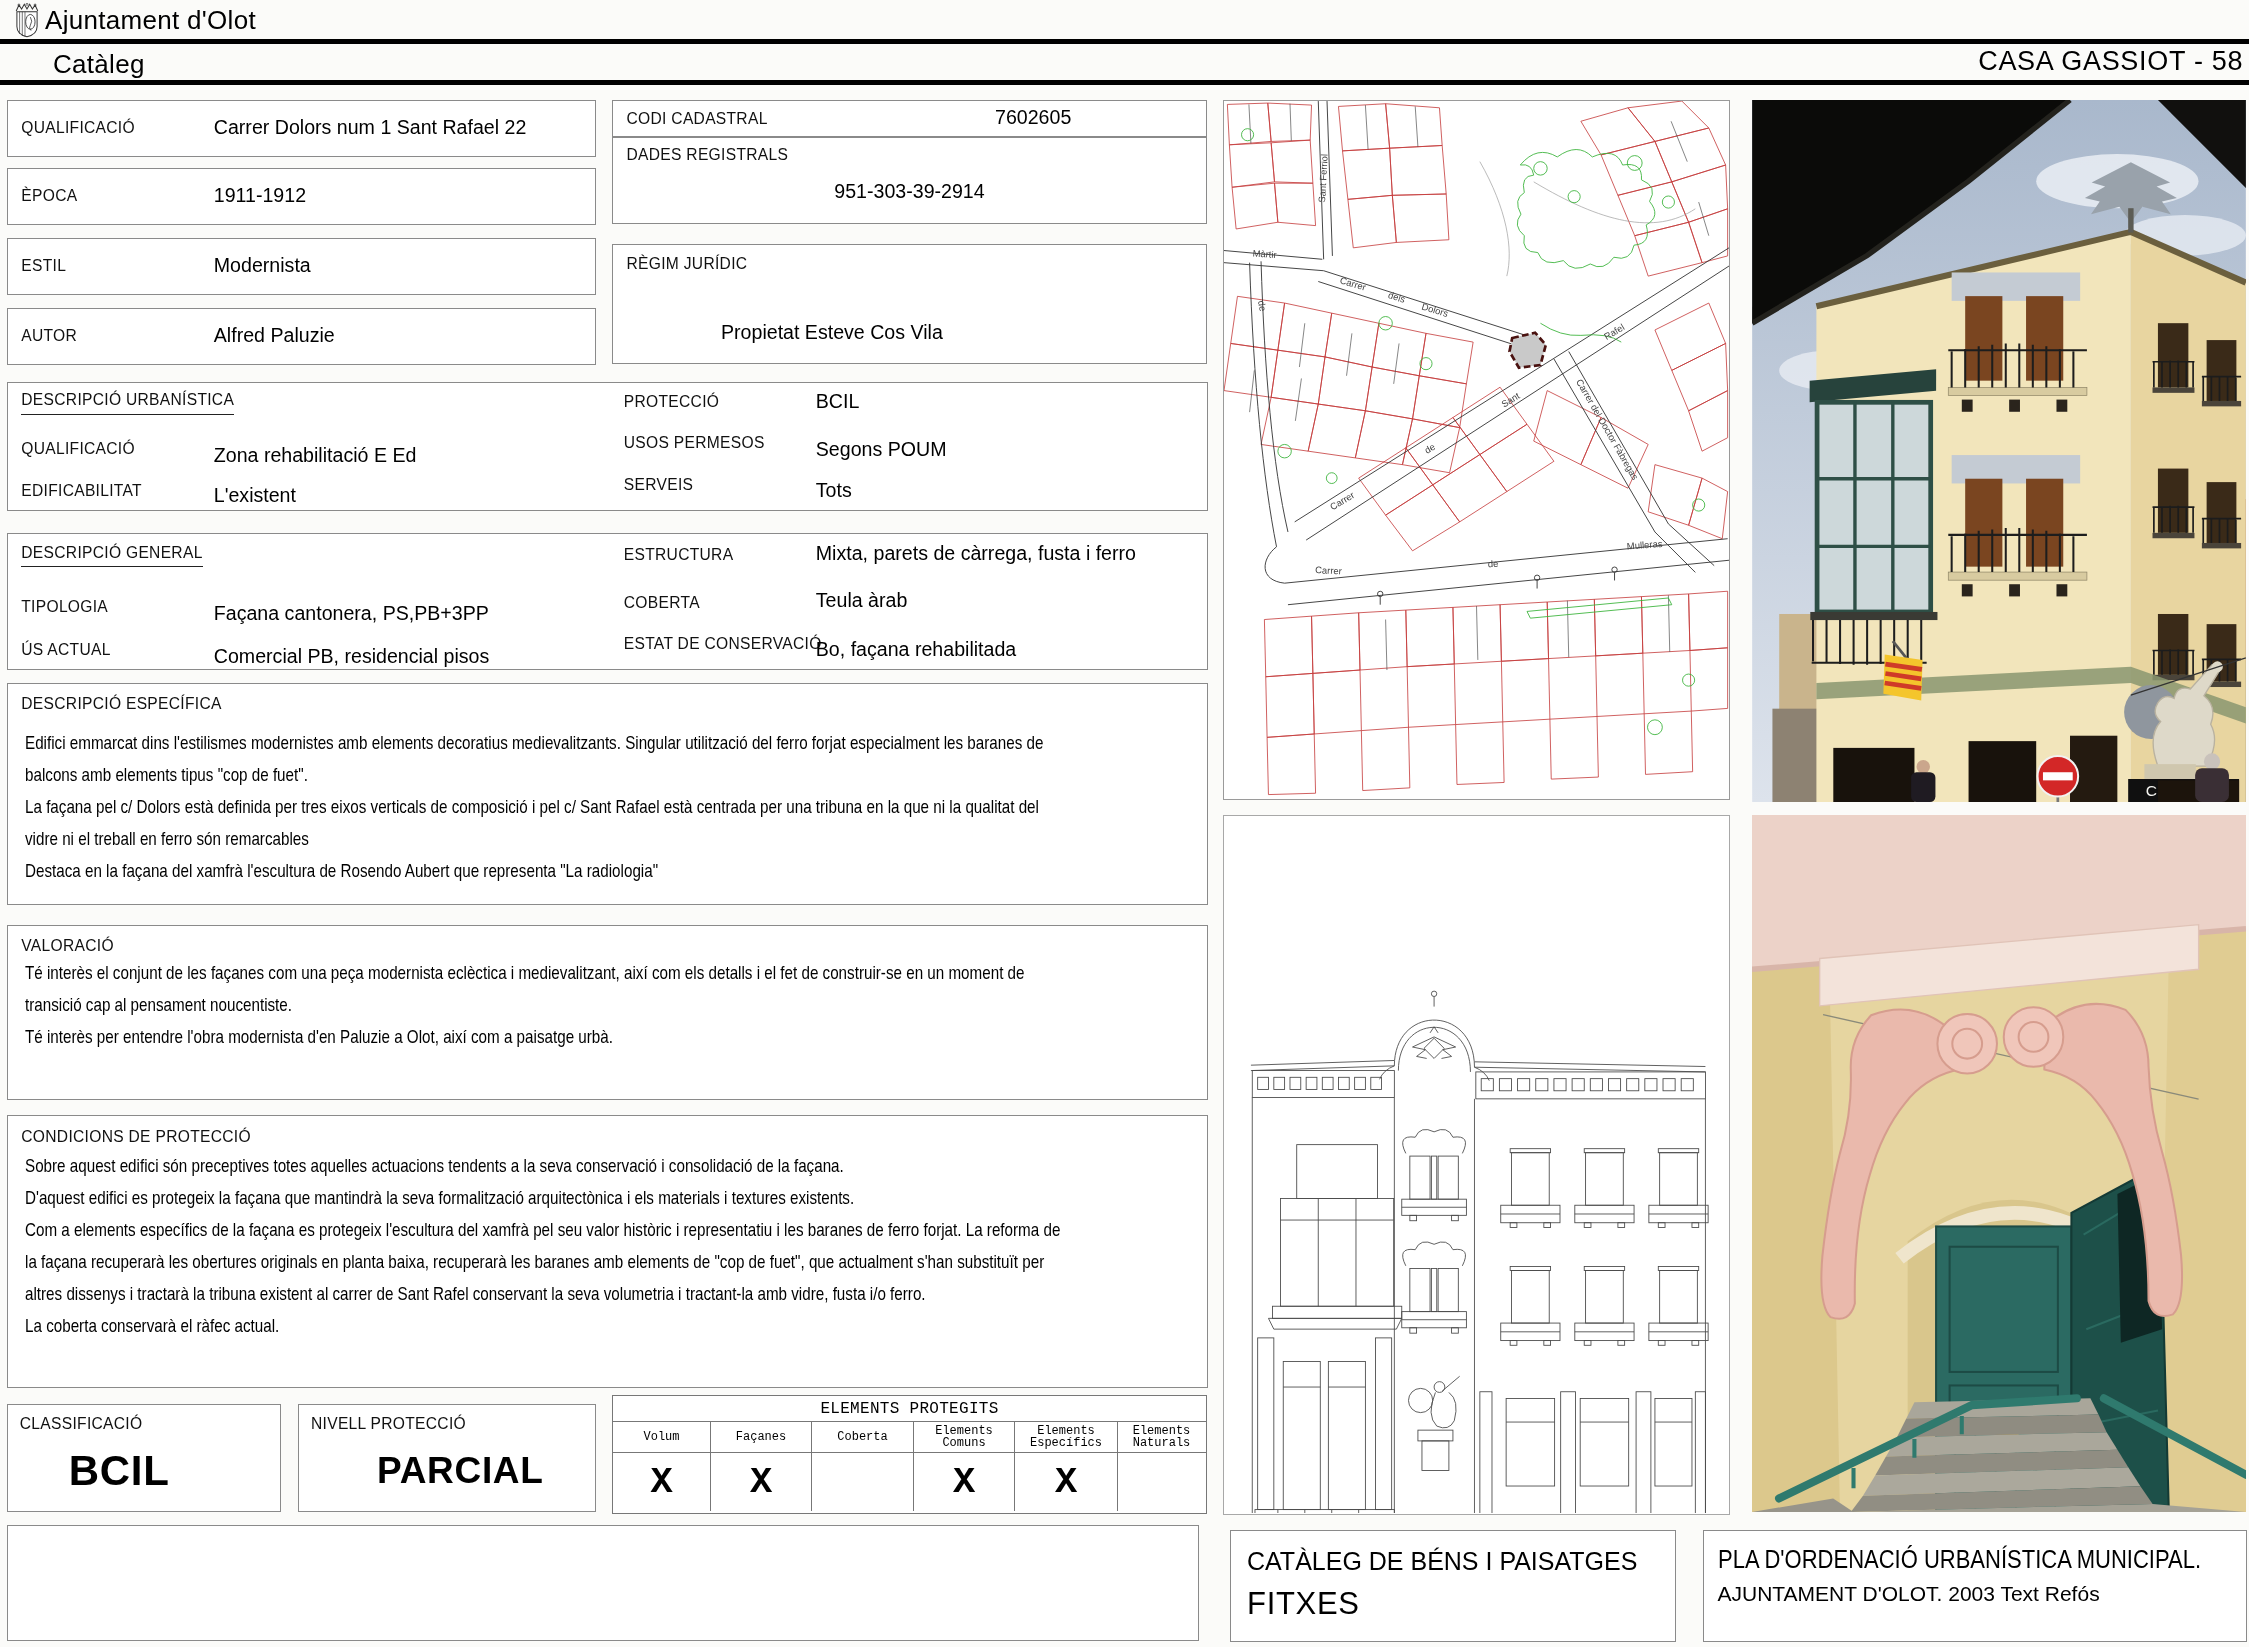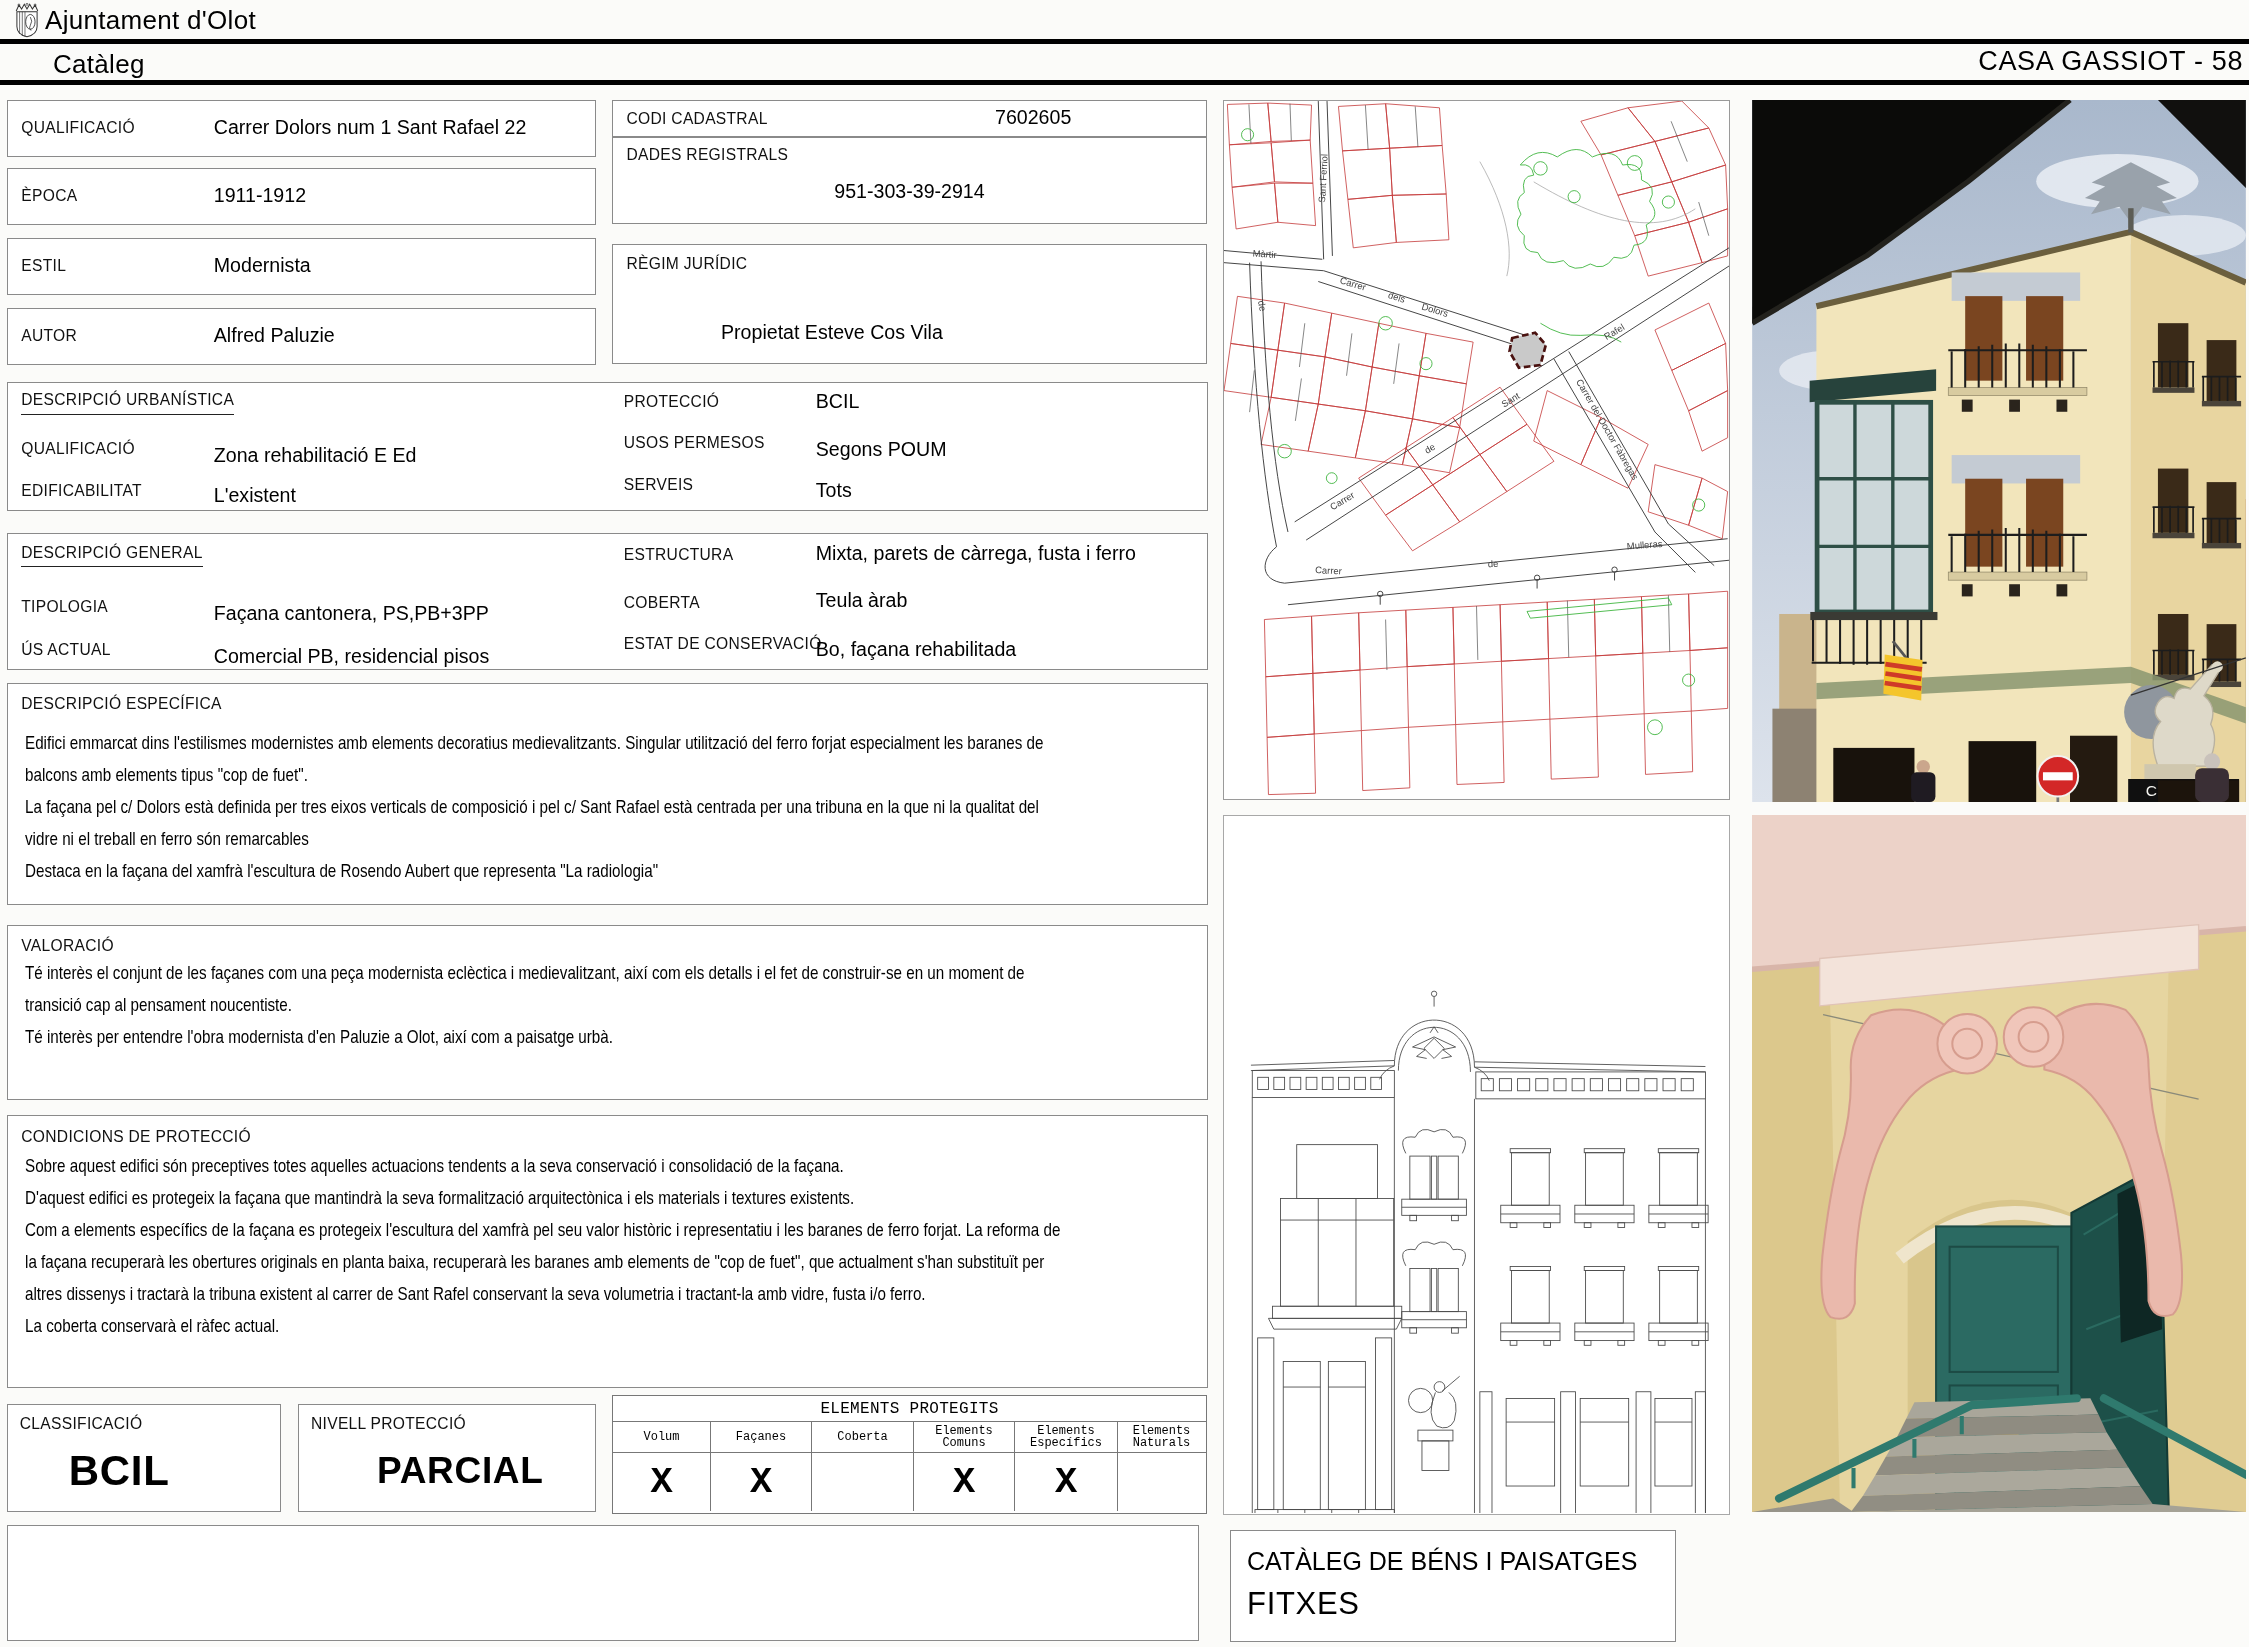--- a/index.html
+++ b/index.html
@@ -175,20 +175,24 @@
       <div class="ep-val w5">X</div>
       <div class="ep-val w6"></div>
     </div>
   </div>
 
   <div class="box" style="left:6.8px;top:1525px;width:1192px;height:116px;"></div>
   <div class="box" style="left:1230px;top:1530px;width:446px;height:112px;">
     <div class="foot-title" style="left:16px;top:16px;">CATÀLEG DE BÉNS I PAISATGES</div>
     <div class="foot-big" style="left:16px;top:55px;">FITXES</div>
   </div>
+  <div class="box" style="left:1703px;top:1530px;width:544px;height:112px;">
+    <div class="foot-title squeeze" style="left:13.5px;top:13.5px;">PLA D'ORDENACIÓ URBANÍSTICA MUNICIPAL.</div>
+    <div class="foot-sub" style="left:13.5px;top:51px;">AJUNTAMENT D'OLOT. 2003 Text Refós</div>
+  </div>
 
   <div class="panel" style="left:1223px;top:100px;width:507px;height:700px;border:1.4px solid #9a9a9a;box-sizing:border-box;">
     <svg width="505" height="697" viewBox="0 0 750 1035">
       <rect x="0" y="0" width="750" height="1035" fill="#ffffff"></rect>
 
       <g fill="none" stroke="#c43a3a" stroke-width="1.2">
         <path d="M5,5 L65,3 70,60 8,65 Z M65,3 130,6 128,58 70,60 Z M8,65 70,62 75,120 12,128 Z M70,62 128,58 132,122 75,120 Z M12,128 75,122 80,180 18,190 Z M75,122 132,122 136,185 80,180 Z
                  M20,290 90,300 80,370 10,360 Z M90,300 160,315 150,380 80,370 Z M160,315 230,330 220,395 150,380 Z M230,330 300,345 290,408 220,395 Z M300,345 370,358 360,420 290,408 Z
                  M10,360 80,370 70,440 0,430 Z M80,370 150,380 140,450 70,440 Z M150,380 220,395 210,460 140,450 Z M220,395 290,408 280,472 210,460 Z M290,408 360,420 350,485 280,472 Z
                  M70,440 140,450 125,520 55,510 Z M140,450 210,460 195,530 125,520 Z M210,460 280,472 265,540 195,530 Z M265,540 335,552 350,485 280,472 Z"></path>

